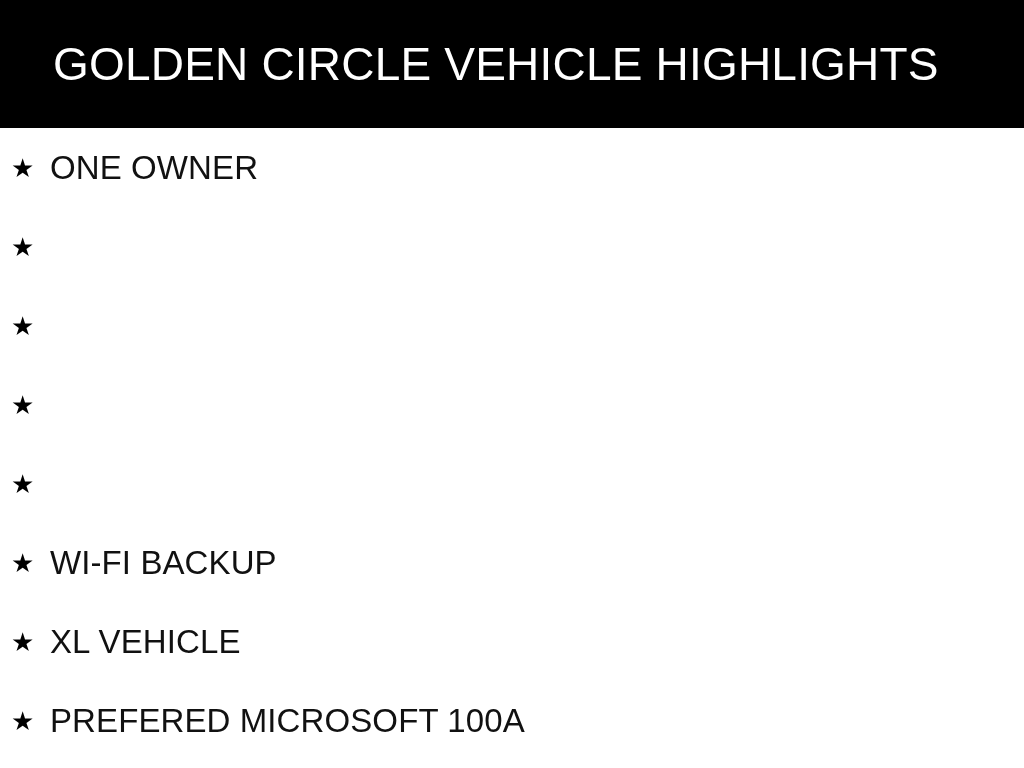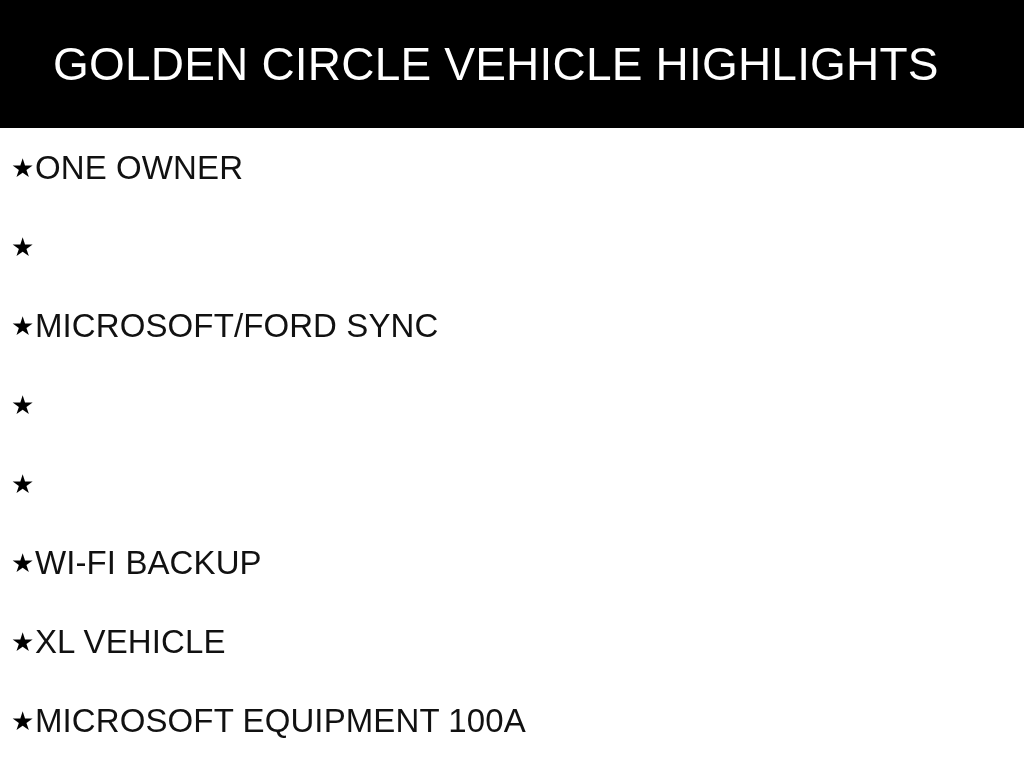--- a/index.html
+++ b/index.html
@@ -73,21 +73,21 @@
     width: 22px;
     color: #000000;
     font-size: 26px;
     line-height: 1;
     text-align: left;
     user-select: none;
   }
 
   .highlight-label {
     flex: 1 1 auto;
-    margin-left: 2px;
+    margin-left: 17px;
     color: #111111;
     font-family: "Liberation Sans", sans-serif;
     font-size: 33px;
     font-weight: 400;
     letter-spacing: 0.1px;
     line-height: 38px;
     white-space: nowrap;
   }
 </style>
 </head>
@@ -105,21 +105,20 @@
       <span class="star-bullet">★</span>
       <span class="highlight-label">ONE OWNER</span>
     </li>
 
     <li class="highlight-row">
       <span class="star-bullet">★</span>
     </li>
 
     <li class="highlight-row">
       <span class="star-bullet">★</span>
-      <span class="highlight-label">MICROSOFT/FORD SYNC</span>
     </li>
 
     <li class="highlight-row">
       <span class="star-bullet">★</span>
     </li>
 
     <li class="highlight-row">
       <span class="star-bullet">★</span>
     </li>
 
@@ -128,18 +127,18 @@
       <span class="highlight-label">WI-FI BACKUP</span>
     </li>
 
     <li class="highlight-row">
       <span class="star-bullet">★</span>
       <span class="highlight-label">XL VEHICLE</span>
     </li>
 
     <li class="highlight-row">
       <span class="star-bullet">★</span>
-      <span class="highlight-label">MICROSOFT EQUIPMENT 100A</span>
+      <span class="highlight-label">PREFERED MICROSOFT 100A</span>
     </li>
 
   </ul>
 
 </div>
 
 </body></html>

